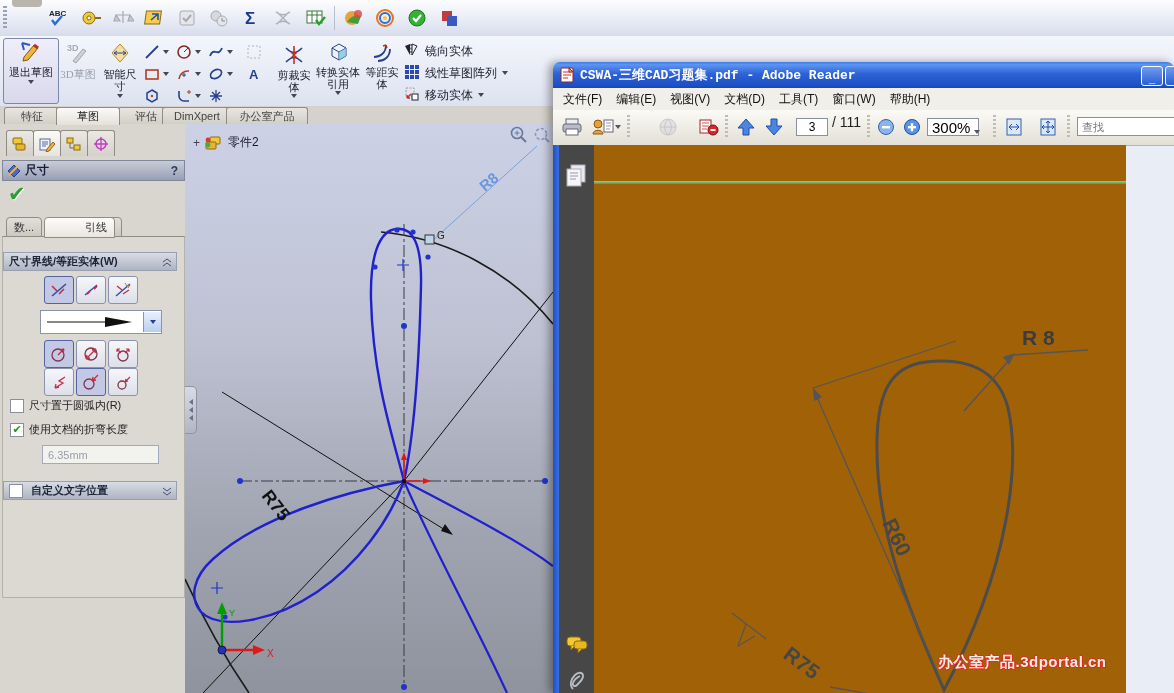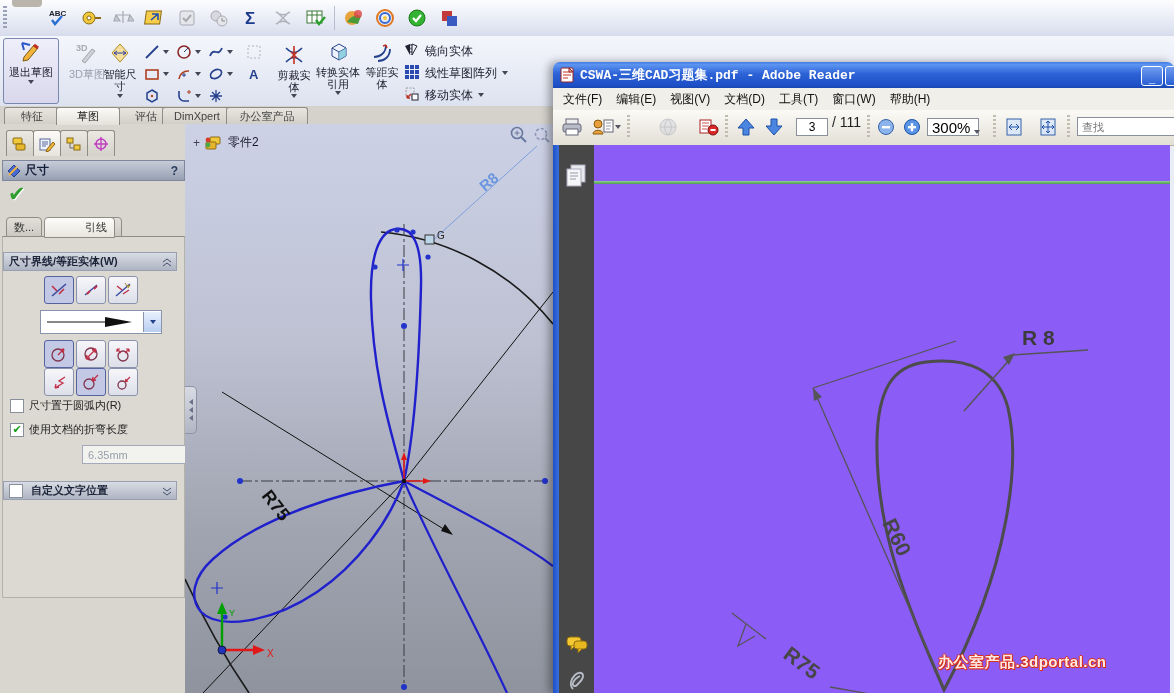--- a/index.html
+++ b/index.html
@@ -9,21 +9,21 @@
   
   #sw-row1{left:0;top:0;width:1174px;height:36px;
     background:linear-gradient(#fdfdfe,#e3e7f3 70%,#d7dcec);border-bottom:1px solid #c2c8da;}
   .grip{left:3px;top:6px;width:4px;height:24px;
     background:repeating-linear-gradient(#9aa2b8 0 2px,transparent 2px 4px);}
   .t1i{position:absolute;top:7px;width:22px;height:22px;display:flex;align-items:center;justify-content:center;}
   #sw-row2{left:0;top:36px;width:1174px;height:70px;
     background:linear-gradient(#f4f6fc,#dde2f0);border-bottom:1px solid #b9c0d4;}
   .bigbtn{position:absolute;display:flex;flex-direction:column;align-items:center;
     font-size:11px;color:#223;line-height:12px;text-align:center;}
-  .bigbtn .lbl{margin-top:1px;}
+  .bigbtn .lbl{margin-top:1px;font-family:Liberation Serif, serif;}
   #exit-sketch{left:3px;top:2px;width:54px;height:64px;border:1px solid #7a88ad;border-radius:3px;
     background:linear-gradient(#efeefa,#d9d8ec);}
   .caret{width:0;height:0;border-left:3px solid transparent;border-right:3px solid transparent;
     border-top:4px solid #445;display:inline-block;}
   .grayed{color:#9aa0ae;}
   .cell{position:absolute;width:20px;height:20px;display:flex;align-items:center;justify-content:center;}
   .cellcaret{position:absolute;width:8px;height:20px;display:flex;align-items:center;justify-content:center;}
   .listrow{position:absolute;display:flex;align-items:center;gap:5px;font-size:12px;color:#223;}
   
   #sw-tabs{left:0;top:106px;width:553px;height:18px;background:#d5d2cb;border-bottom:1px solid #9b978e;}
@@ -78,21 +78,21 @@
   .arrbtn{position:absolute;top:7px;width:22px;height:20px;display:flex;align-items:center;justify-content:center;}
   .pginput{position:absolute;top:8px;width:30px;height:16px;border:1px solid #8a8f9c;background:#fff;
     font-size:12px;text-align:center;font-family:inherit;padding:0;}
   .ztxt{position:absolute;top:8px;width:46px;height:16px;border:1px solid #8a8f9c;background:#fff;
     font-size:15px;display:flex;align-items:center;padding-left:4px;}
   .findbox{position:absolute;top:7px;height:17px;border:1px solid #8a8f9c;background:#fff;
     font-size:11px;color:#555;padding:0 4px;font-family:inherit;}
   #pdf-body{left:0;top:83px;width:621px;height:548px;display:flex;}
   #pdf-border{width:6px;height:548px;background:linear-gradient(90deg,#1d4fc6,#3a6fe0);flex:none;}
   #pdf-sidebar{width:35px;height:548px;background:#474747;flex:none;position:relative;}
-  #pdf-doc{width:576px;height:548px;background:#8b5cf6;position:relative;overflow:hidden;}
+  #pdf-doc{width:532px;height:548px;background:#a16207;position:relative;overflow:hidden;}
   #green-line{position:absolute;left:0;top:36px;width:580px;height:3px;
     background:linear-gradient(#93cf93,#4d9c4d);}
   #watermark{position:absolute;left:344px;top:508px;font-size:15px;font-weight:bold;color:#ffe9e3;
     letter-spacing:0.5px;
     text-shadow:-1px 0 #d8301e,1px 0 #d8301e,0 -1px #d8301e,0 1px #d8301e,1px 1px 0 #d8301e;}
   svg text{font-family:"Liberation Sans","DejaVu Sans",sans-serif;}
   .partial-ico{position:absolute;top:45px;width:14px;height:16px;opacity:.85;}
 </style>
 </head>
 <body>
@@ -187,21 +187,21 @@
   <div class="bigbtn" id="exit-sketch">
     <span>
       <svg width="26" height="24">
           <path d="M6 18 L16 6 l4 3 L10 21 l-5 1 z" fill="#f0b43c" stroke="#7a5a10"></path>
           <path d="M16 6 l4 3" stroke="#c03020" stroke-width="3"></path>
           <path d="M4 4 l8 2 m-8 -2 l2 7" stroke="#2b58c8" stroke-width="2" fill="none"></path>
         </svg></span>
     <span class="lbl" style="width:46px;">退出草图</span>
     <span class="caret" style="margin-top:2px"></span>
   </div>
-  <div class="bigbtn grayed" style="left:58px;top:5px;width:40px;margin-left:9px;">
+  <div class="bigbtn grayed" style="left:58px;top:5px;width:40px;">
     <span>
       <svg width="26" height="24">
           <text x="2" y="10" font-size="9" font-weight="bold" fill="#a8aab4">3D</text>
           <path d="M8 20 L18 8 l3 2 L11 22 z" fill="#cfd1d9" stroke="#a0a2ac"></path>
         </svg></span>
     <span class="lbl" style="width:40px;">3D草图</span>
   </div>
   <div class="bigbtn" style="left:100px;top:5px;width:40px;">
     <span>
       <svg width="26" height="24">
@@ -531,21 +531,21 @@
     </div>
 
   <div class="cbrow" style="left:10px;top:274px;">
     <span class="cb"></span>
     <span>尺寸置于圆弧内(R)</span>
   </div>
   <div class="cbrow" style="left:10px;top:298px;">
     <span class="cb" style="color:#1a9a1a;">✔</span>
     <span>使用文档的折弯长度</span>
   </div>
-  <div class="abs" style="left:42px;top:321px;width:110px;height:17px;background:#f2f2ee;border:1px solid #a4aabc;font-size:11px;color:#9aa0aa;display:flex;align-items:center;padding-left:5px;margin-left:40px;">
+  <div class="abs" style="left:42px;top:321px;width:110px;height:17px;background:#f2f2ee;border:1px solid #a4aabc;font-size:11px;color:#9aa0aa;display:flex;align-items:center;padding-left:5px;">
     <span>6.35mm</span>
   </div>
 
   <div class="grphead" style="top:357px;">
     <span class="cb" style="margin-left:5px;"></span>
     <span style="margin-left:8px">自定义文字位置</span>
     <svg width="10" height="10" style="margin-left:auto;margin-right:4px">
         <path d="M1 2 l4 3 l4 -3 M1 6 l4 3 l4 -3" stroke="#44506e" fill="none"></path>
       </svg>
   </div>

